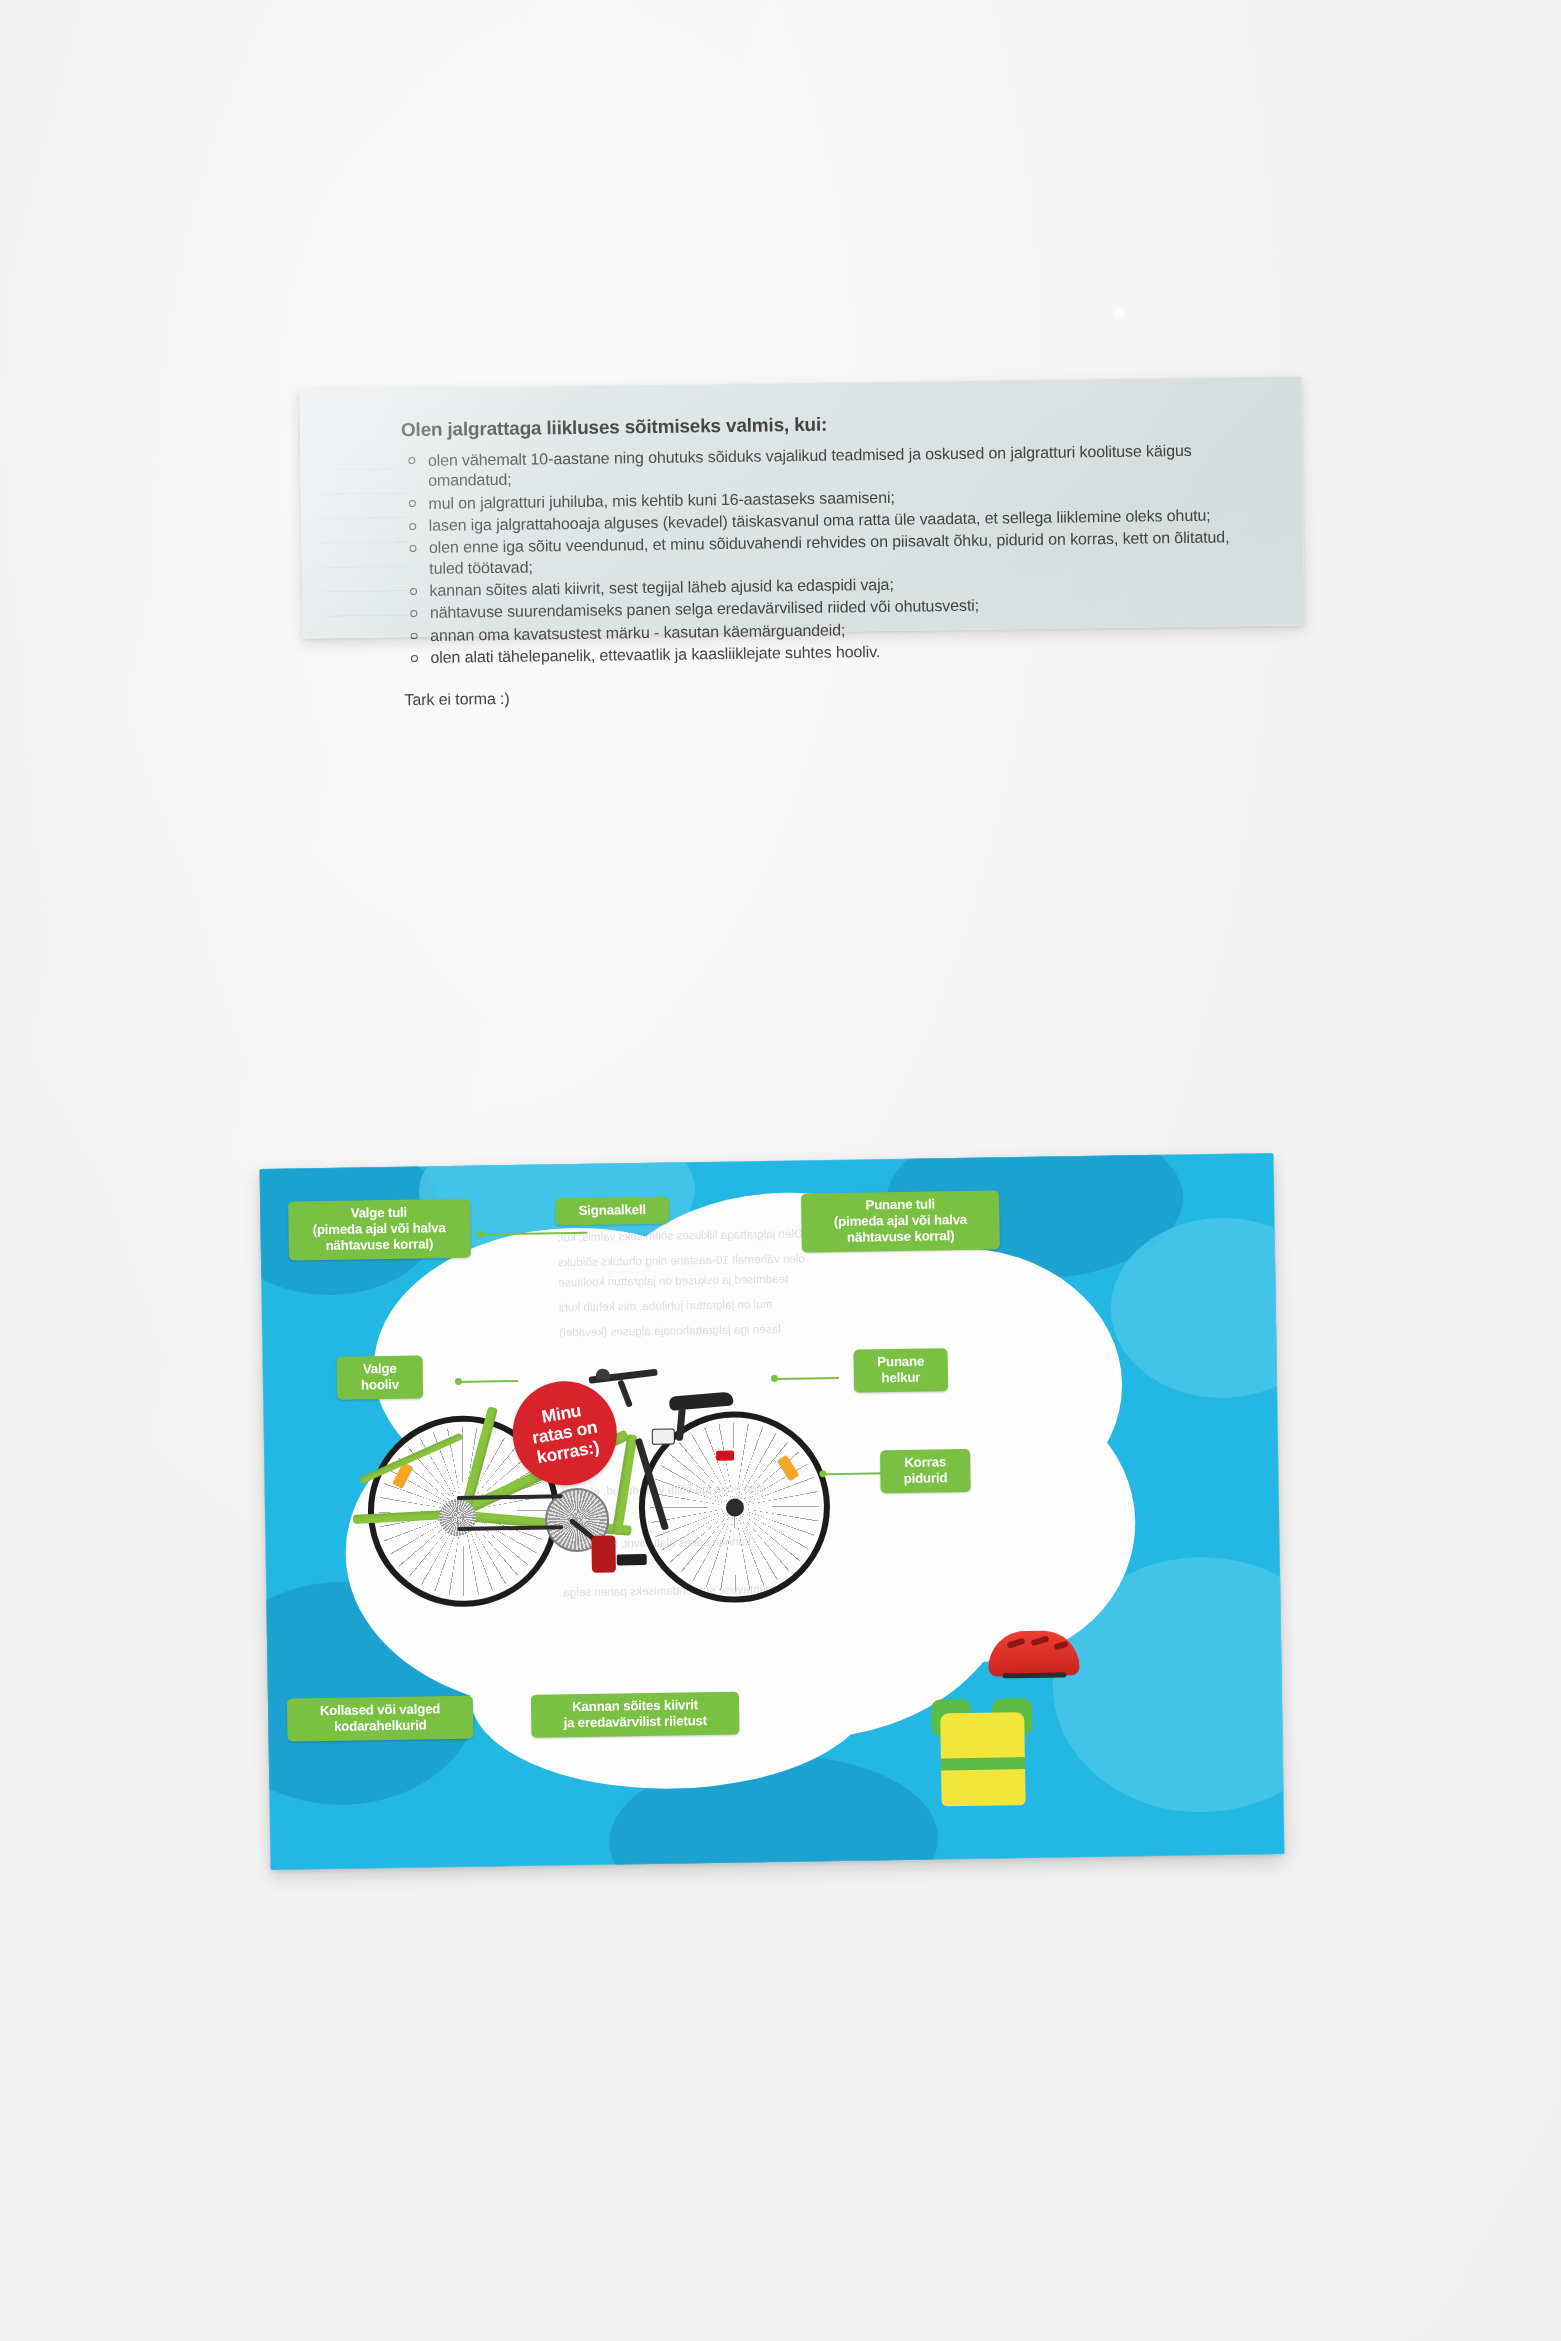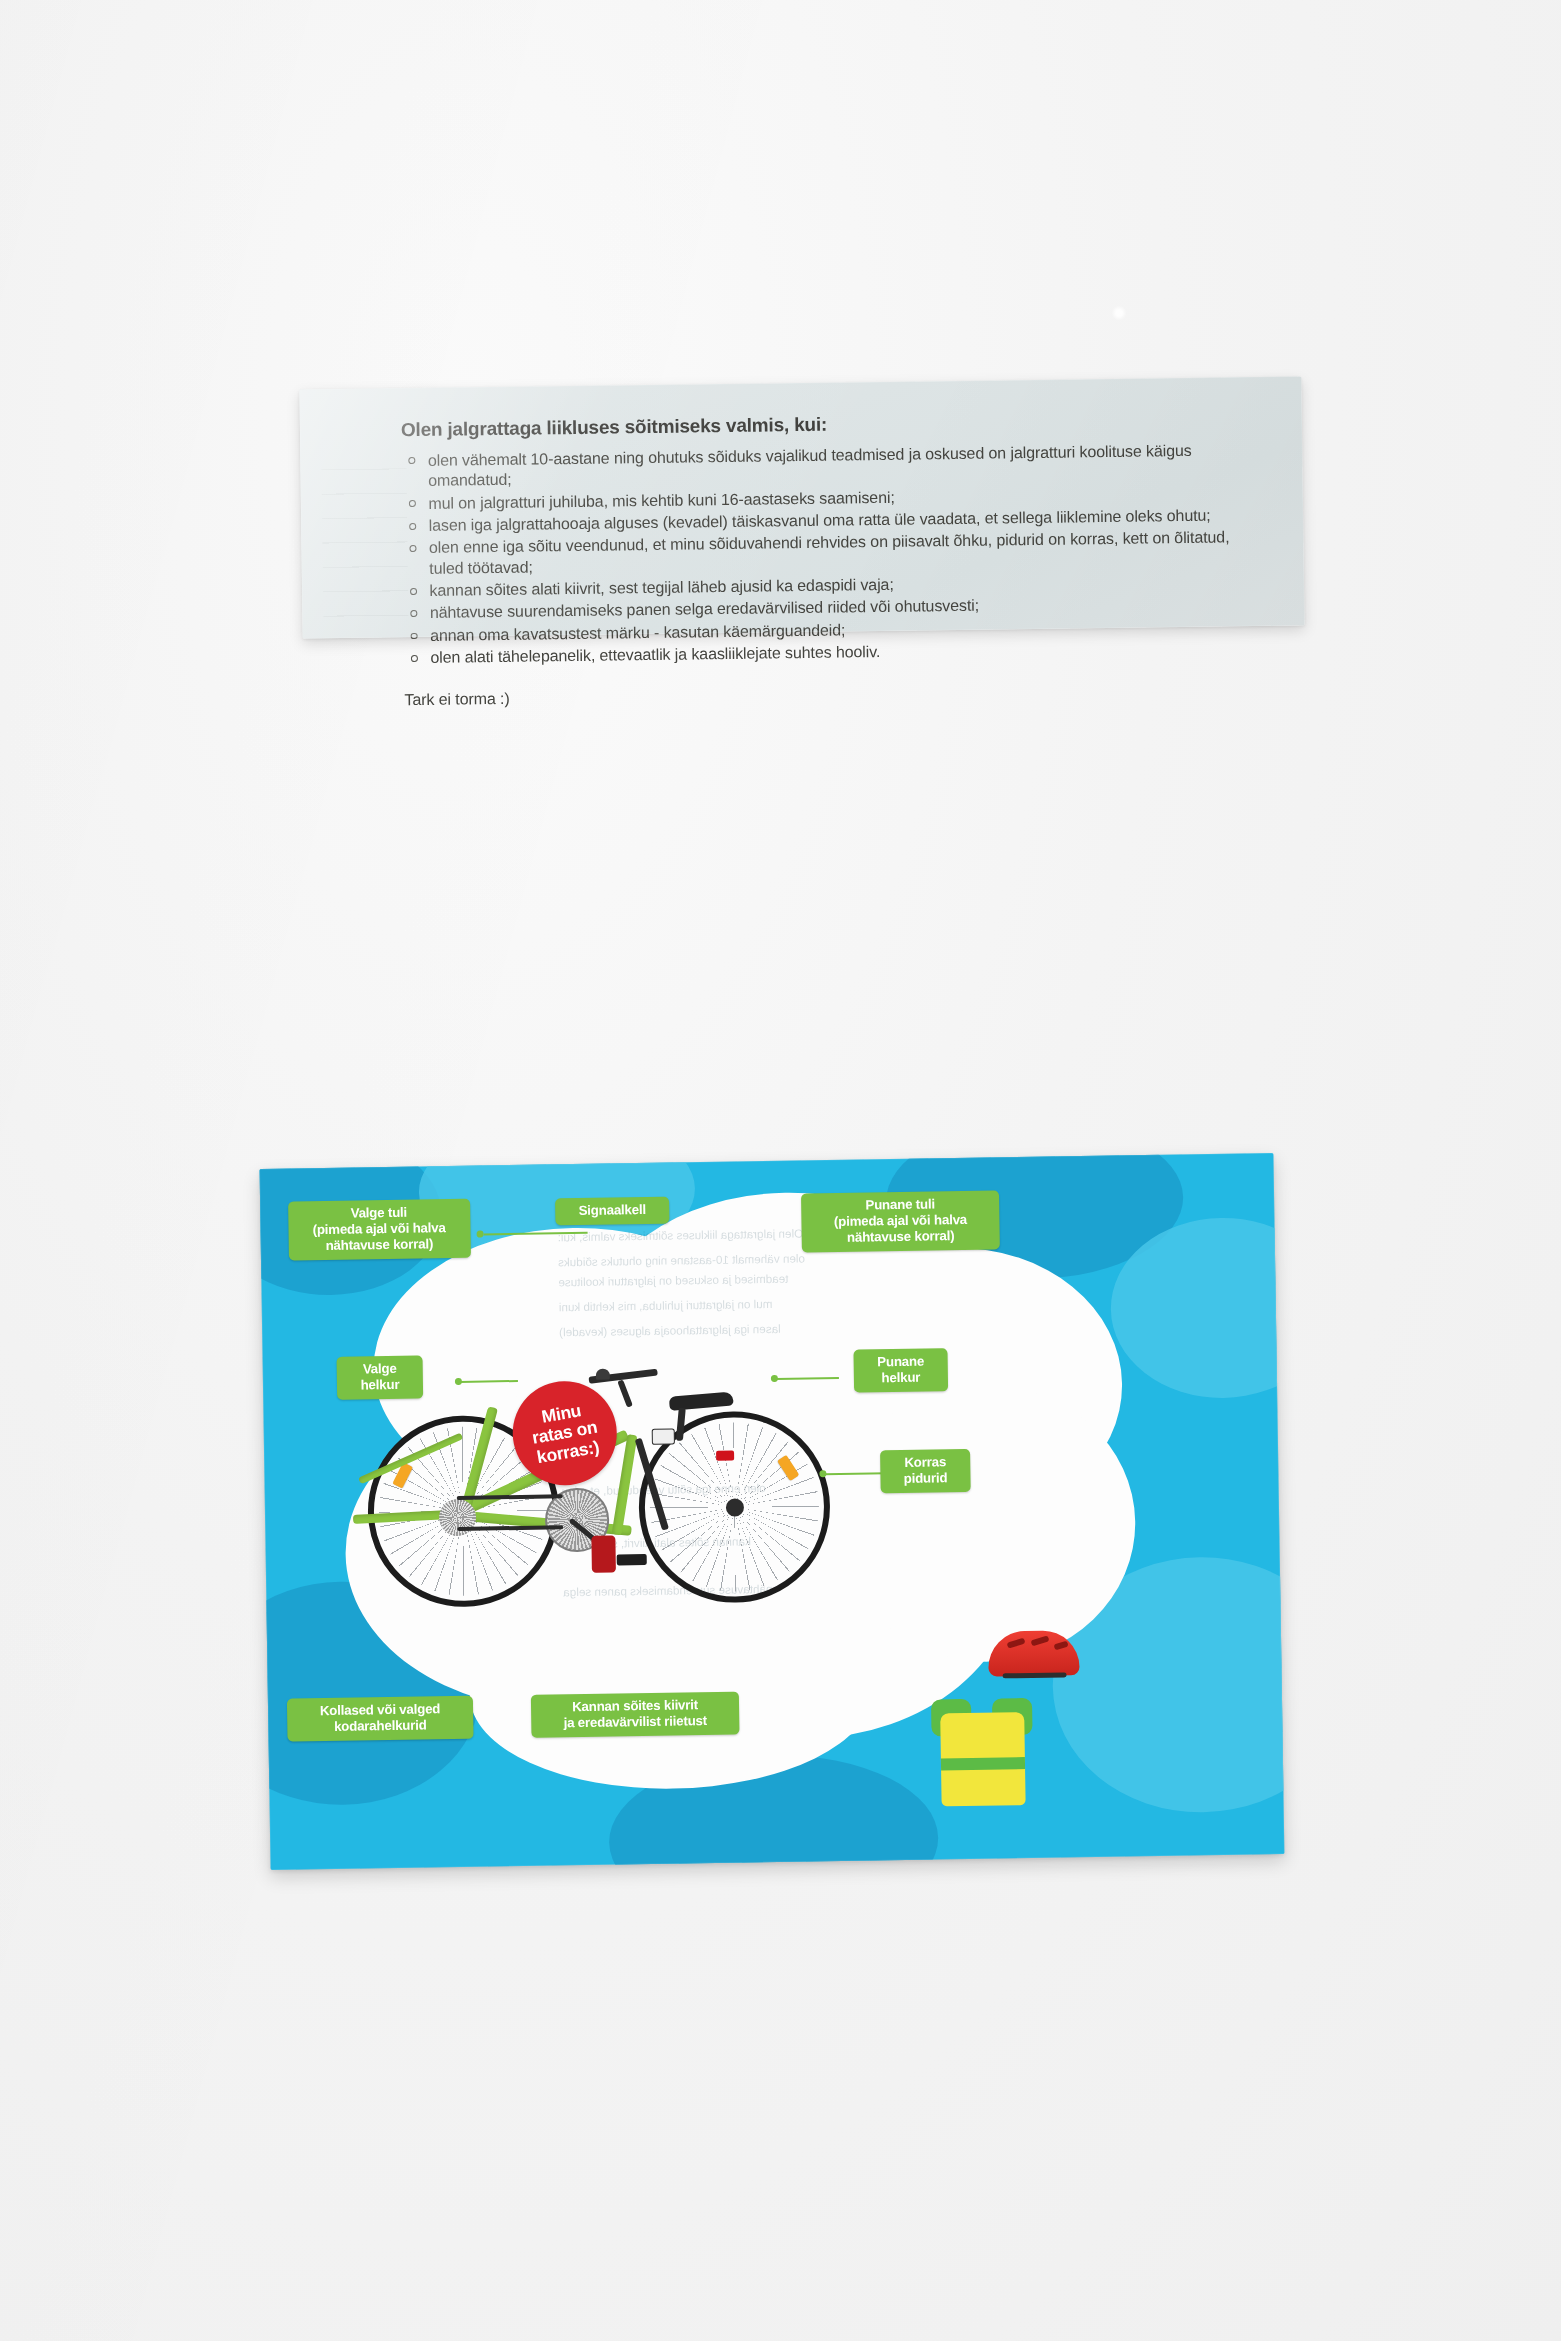--- a/index.html
+++ b/index.html
@@ -467,21 +467,21 @@
 (pimeda ajal või halva
 nähtavuse korral)</div>
 
   <div class="callout" style="left:295px; top:34px; width:97px; white-space:pre-line;">Signaalkell</div>
 
   <div class="callout" style="left:541px; top:33px; width:181px; white-space:pre-line;">Punane tuli
 (pimeda ajal või halva
 nähtavuse korral)</div>
 
   <div class="callout" style="left:74px; top:189px; width:69px; white-space:pre-line;">Valge
-helkur</div>
+hooliv</div>
 
   <div class="callout" style="left:591px; top:190px; width:77px; white-space:pre-line;">Punane
 helkur</div>
 
   <div class="callout" style="left:616px; top:291px; width:73px; white-space:pre-line;">Korras
 pidurid</div>
 
   <div class="callout" style="left:19px; top:530px; width:169px; white-space:pre-line;">Kollased või valged
 kodarahelkurid</div>
 

